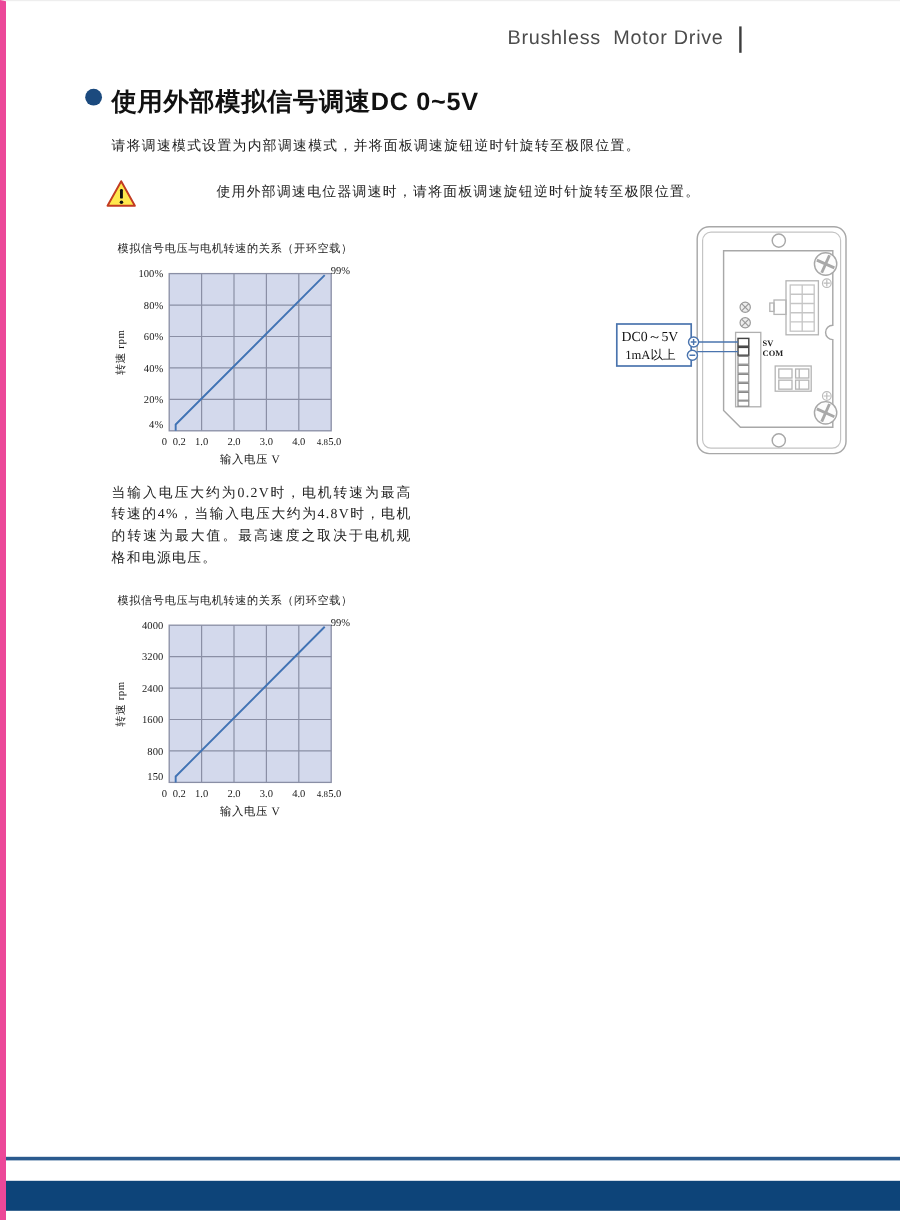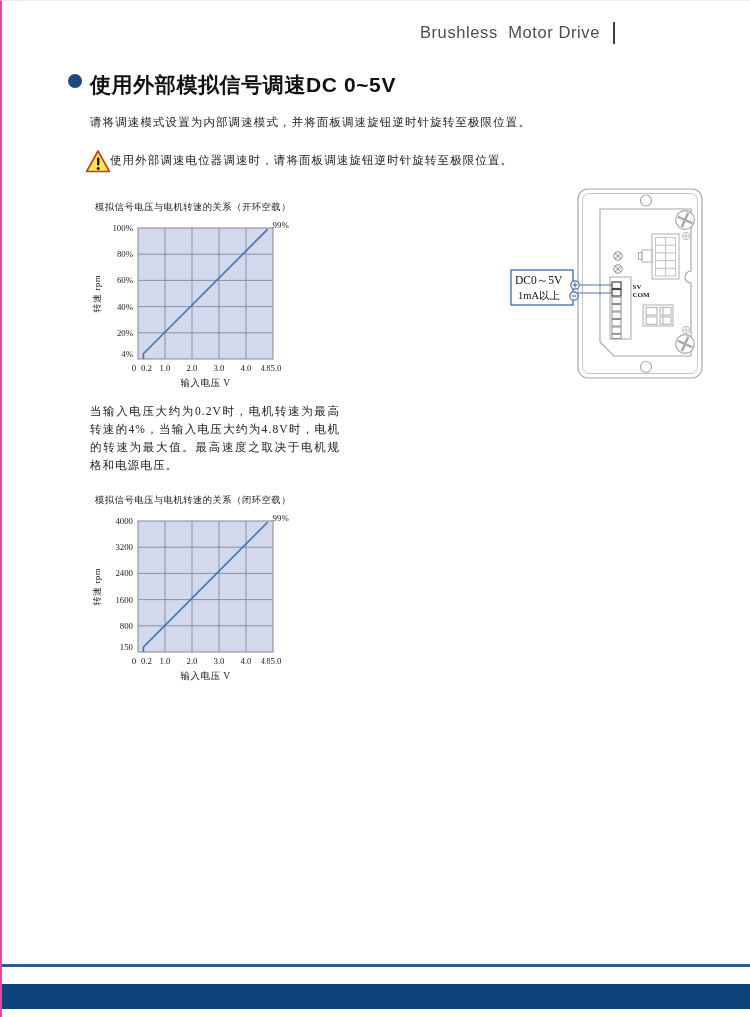--- a/index.html
+++ b/index.html
@@ -1,32 +1,32 @@
 <!DOCTYPE html>
 <html><head>
 <meta charset="utf-8">
 <style>
   html,body{margin:0;padding:0;background:#fff;}
   .page{position:relative;width:750px;height:1017px;background:#fff;overflow:hidden;
         font-family:"Liberation Serif",serif;color:#1a1a1a;box-sizing:border-box;
-        border-left:2px solid #ec4899;border-top:1px solid #eee;}
+        border-left:5px solid #ec4899;border-top:1px solid #eee;}
   .abs{position:absolute;}
   
   .hdr-title{top:22px;left:0;width:598px;text-align:right;font-family:"Liberation Sans",sans-serif;
              font-size:16.5px;color:#4c4c4c;white-space:pre;letter-spacing:.6px;}
   .hdr-pipe{top:21px;left:611px;width:2px;height:22px;background:#3c3c3c;}
   
   .bullet{top:73px;left:66px;width:14px;height:14px;border-radius:50%;}
   .sec-title{top:70px;left:88px;font-family:"Liberation Sans",sans-serif;font-weight:bold;
              font-size:21px;color:#111;letter-spacing:.6px;white-space:pre;}
   
   .body-txt{font-size:11.5px;letter-spacing:1.1px;line-height:18px;color:#222;}
   .intro{top:112px;left:88px;width:560px;}
   .warn-ico{top:148px;left:83px;}
-  .warn-txt{top:150px;left:108px;width:500px;}
+  .warn-txt{top:150px;left:127px;width:500px;text-align:center;}
   .para{text-align:justify;width:250px;}
   .para1{top:401px;left:88px;}
   .para2{top:699px;left:88px;}
   .chart-svg{left:60px;}
   .c1{top:193px;} .c2{top:486px;}
   .ctick{font-family:"Liberation Serif",serif;fill:#1a1a1a;}
   .ctitle{font-family:"Liberation Serif",serif;fill:#1a1a1a;letter-spacing:.5px;}
   .diagram{top:185px;left:500px;}
   .dtext{font-family:"Liberation Serif",serif;fill:#111;}
   .dlabel{font-family:"Liberation Serif",serif;font-weight:bold;fill:#222;}

